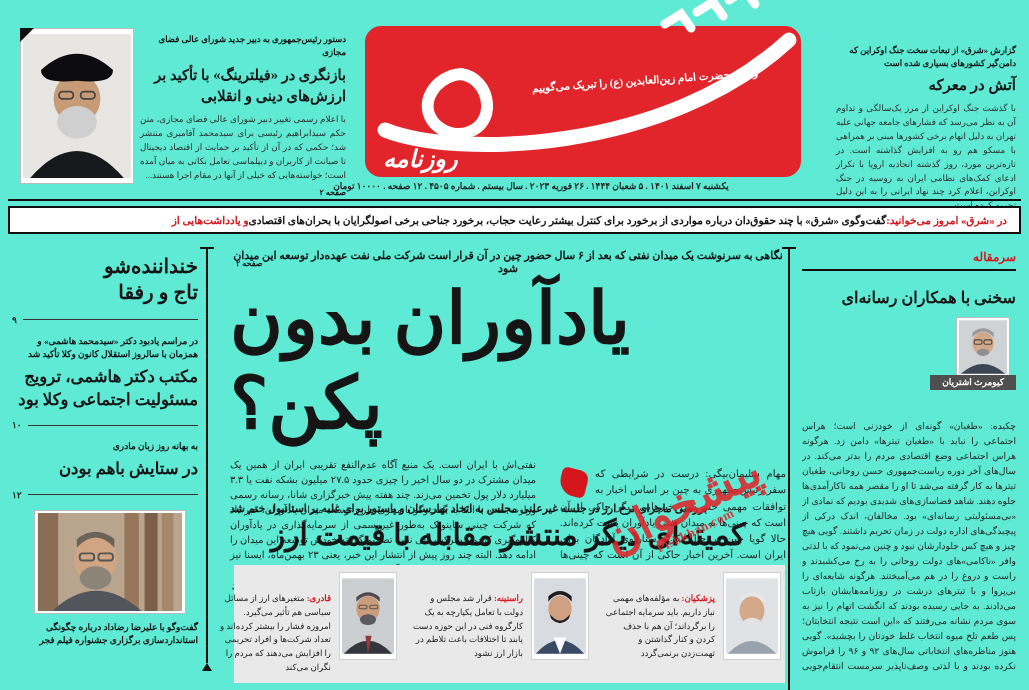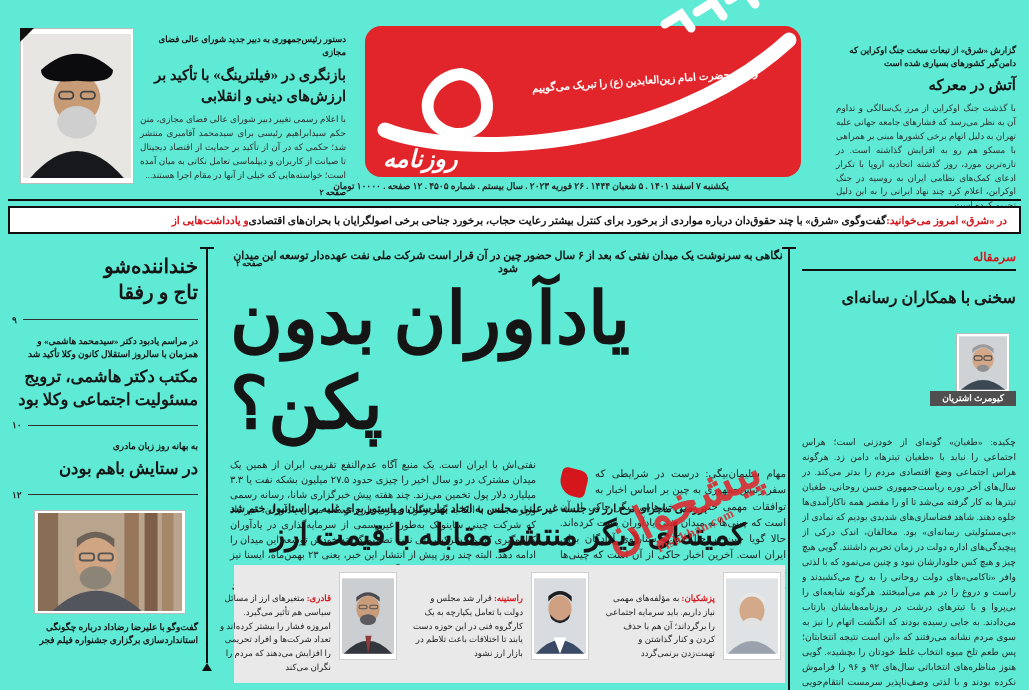--- a/index.html
+++ b/index.html
@@ -83,21 +83,21 @@
 
   .wm{position:absolute;left:372px;top:232px;z-index:6;transform:rotate(-26deg);
         color:#e0262c;opacity:.88;text-align:center;direction:rtl;pointer-events:none;}
   .wm-word{font-size:46px;font-weight:bold;line-height:1;}
   .wm-url{font-size:13px;font-weight:bold;letter-spacing:.5px;direction:ltr;margin-top:-2px;}
 
   
   .sideR{position:absolute;left:802px;top:250px;width:214px;direction:rtl;text-align:right;}
   .ed-label{color:#d6161d;font-size:12px;font-weight:bold;letter-spacing:1px;}
   .ed-rule{border-top:2px solid #101010;margin-top:4px;}
-  .ed-head{font-size:16px;font-weight:bold;margin:17px 0 26px;}
+  .ed-head{font-size:16px;font-weight:bold;margin:17px 0 10px;}
   .ed-photorow{position:relative;height:78px;margin-bottom:24px;}
   .ed-photo{position:absolute;right:6px;top:0;width:54px;height:60px;}
   .ed-name{position:absolute;right:0;top:58px;background:#4f4f4f;color:#fff;
         font-size:9px;font-weight:bold;padding:2px 12px 3px;}
   .ed-body{font-size:9.2px;line-height:1.63;text-align:justify;color:#242424;
         height:254px;overflow:hidden;}
 
   .pp{display:block;width:100%;height:100%;}
 </style>
 </head>

